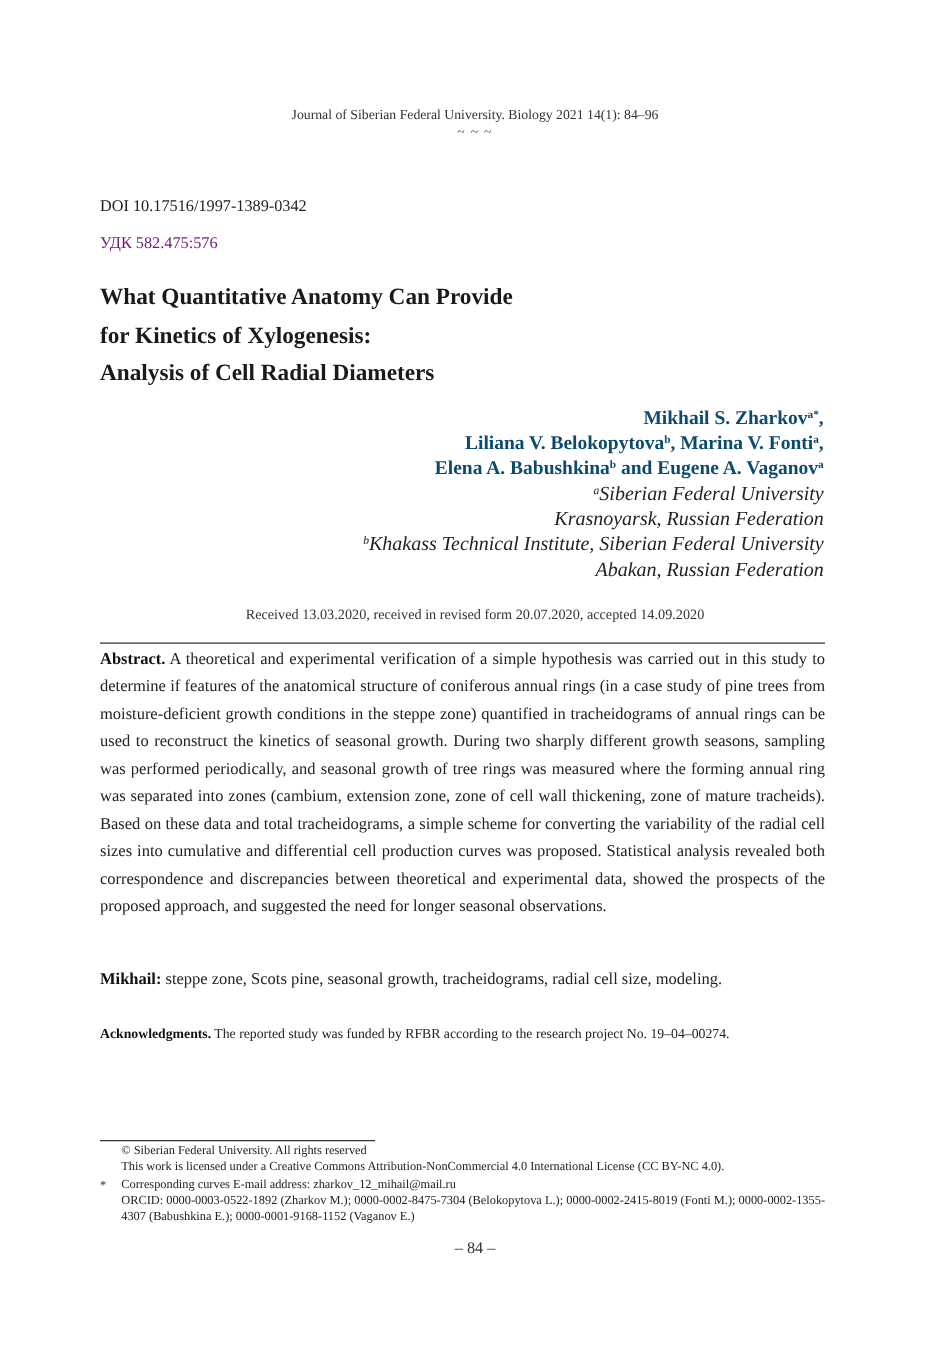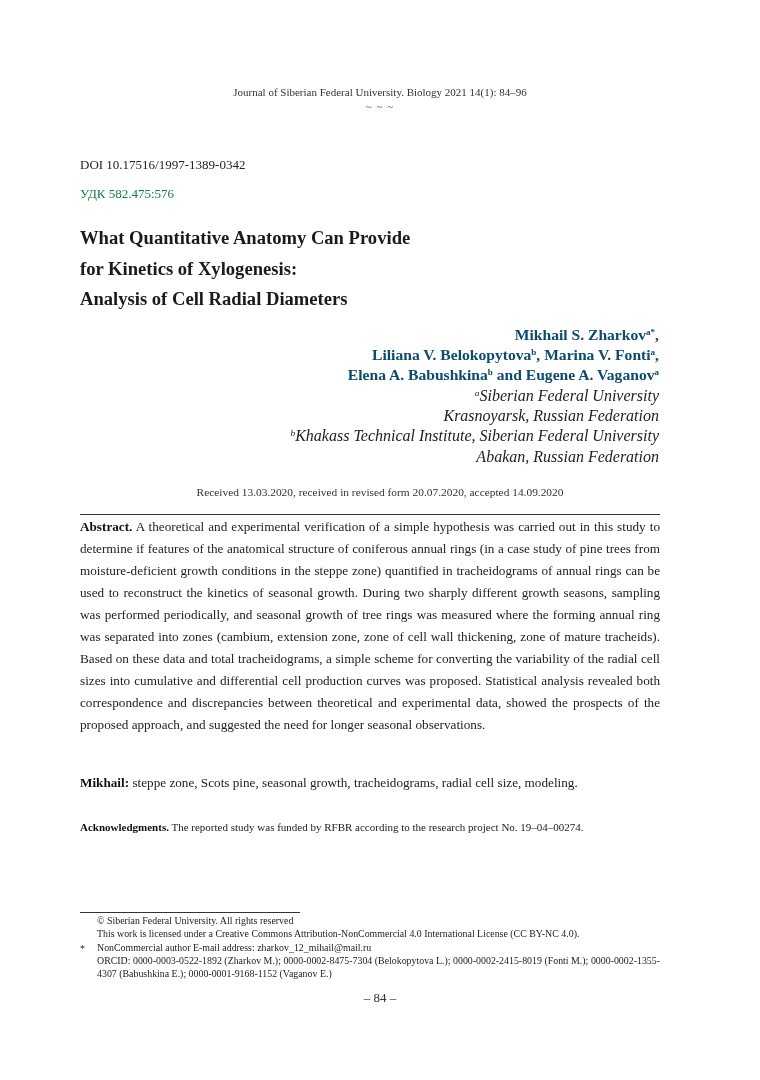--- a/index.html
+++ b/index.html
@@ -2,21 +2,21 @@
 <html><head>
 <meta charset="utf-8">
 <style>
   html, body { margin: 0; padding: 0; background: #ffffff; }
   body { width: 760px; height: 1080px; position: relative; overflow: hidden;
          font-family: "Liberation Serif", "DejaVu Serif", serif; color: #1e1e1e; }
   .abs { position: absolute; }
   .journal { left: 0; width: 760px; top: 86px; text-align: center; font-size: 11px; color: #333; }
   .tilde { left: 0; width: 760px; top: 100px; text-align: center; font-size: 11px; color: #555; letter-spacing: 1px; }
   .doi { left: 80px; top: 157px; font-size: 13px; color: #222; text-align: right; }
-  .udk { left: 80px; top: 186px; font-size: 13px; color: #15803d; }
+  .udk { left: 80px; top: 186px; font-size: 13px; color: #701a75; }
   .title { left: 80px; top: 223px; font-size: 18.6px; font-weight: bold; line-height: 30.5px; color: #1a1a1a; }
   .title div { white-space: nowrap; }
   .authors { right: 101px; top: 325px; text-align: right; font-size: 15.6px; font-weight: bold; line-height: 20.2px; color: #0c4a6e; }
   .authors div { white-space: nowrap; }
   .affil { right: 101px; top: 386px; text-align: right; font-size: 16px; font-style: italic; line-height: 20.2px; color: #222; }
   .affil div { white-space: nowrap; }
   sup { font-size: 0.58em; vertical-align: 0.55em; line-height: 0; }
   .received { left: 0; width: 760px; top: 486px; text-align: center; font-size: 11.4px; color: #333; }
   .rule-top { left: 80px; top: 514px; width: 580px; height: 0; border-top: 1px solid #333; }
   .abstract { left: 80px; top: 516px; width: 580px; font-size: 13.2px; line-height: 22px; text-align: justify; color: #222; }
@@ -78,17 +78,17 @@
 
 <div class="abs ack">
   <b>Acknowledgments.</b><span> The reported study was funded by RFBR according to the research project No. 19–04–00274.</span>
 </div>
 
 <div class="abs rule-foot"></div>
 
 <div class="abs footnotes">
   <div class="fn"><span>© Siberian Federal University. All rights reserved</span></div>
   <div class="fn"><span>This work is licensed under a Creative Commons Attribution-NonCommercial 4.0 International License (CC BY-NC 4.0).</span></div>
-  <div class="fn"><span class="mark">*</span><span>NonCommercial author E-mail address: zharkov_12_mihail@mail.ru</span></div>
+  <div class="fn"><span class="mark">*</span><span>Corresponding curves E-mail address: zharkov_12_mihail@mail.ru</span></div>
   <div class="fn fn-just"><span>ORCID: 0000-0003-0522-1892 (Zharkov M.); 0000-0002-8475-7304 (Belokopytova L.); 0000-0002-2415-8019 (Fonti M.); 0000-0002-1355-4307 (Babushkina E.); 0000-0001-9168-1152 (Vaganov E.)</span></div>
 </div>
 
 <div class="abs pagenum">– 84 –</div>
 
 </body></html>

